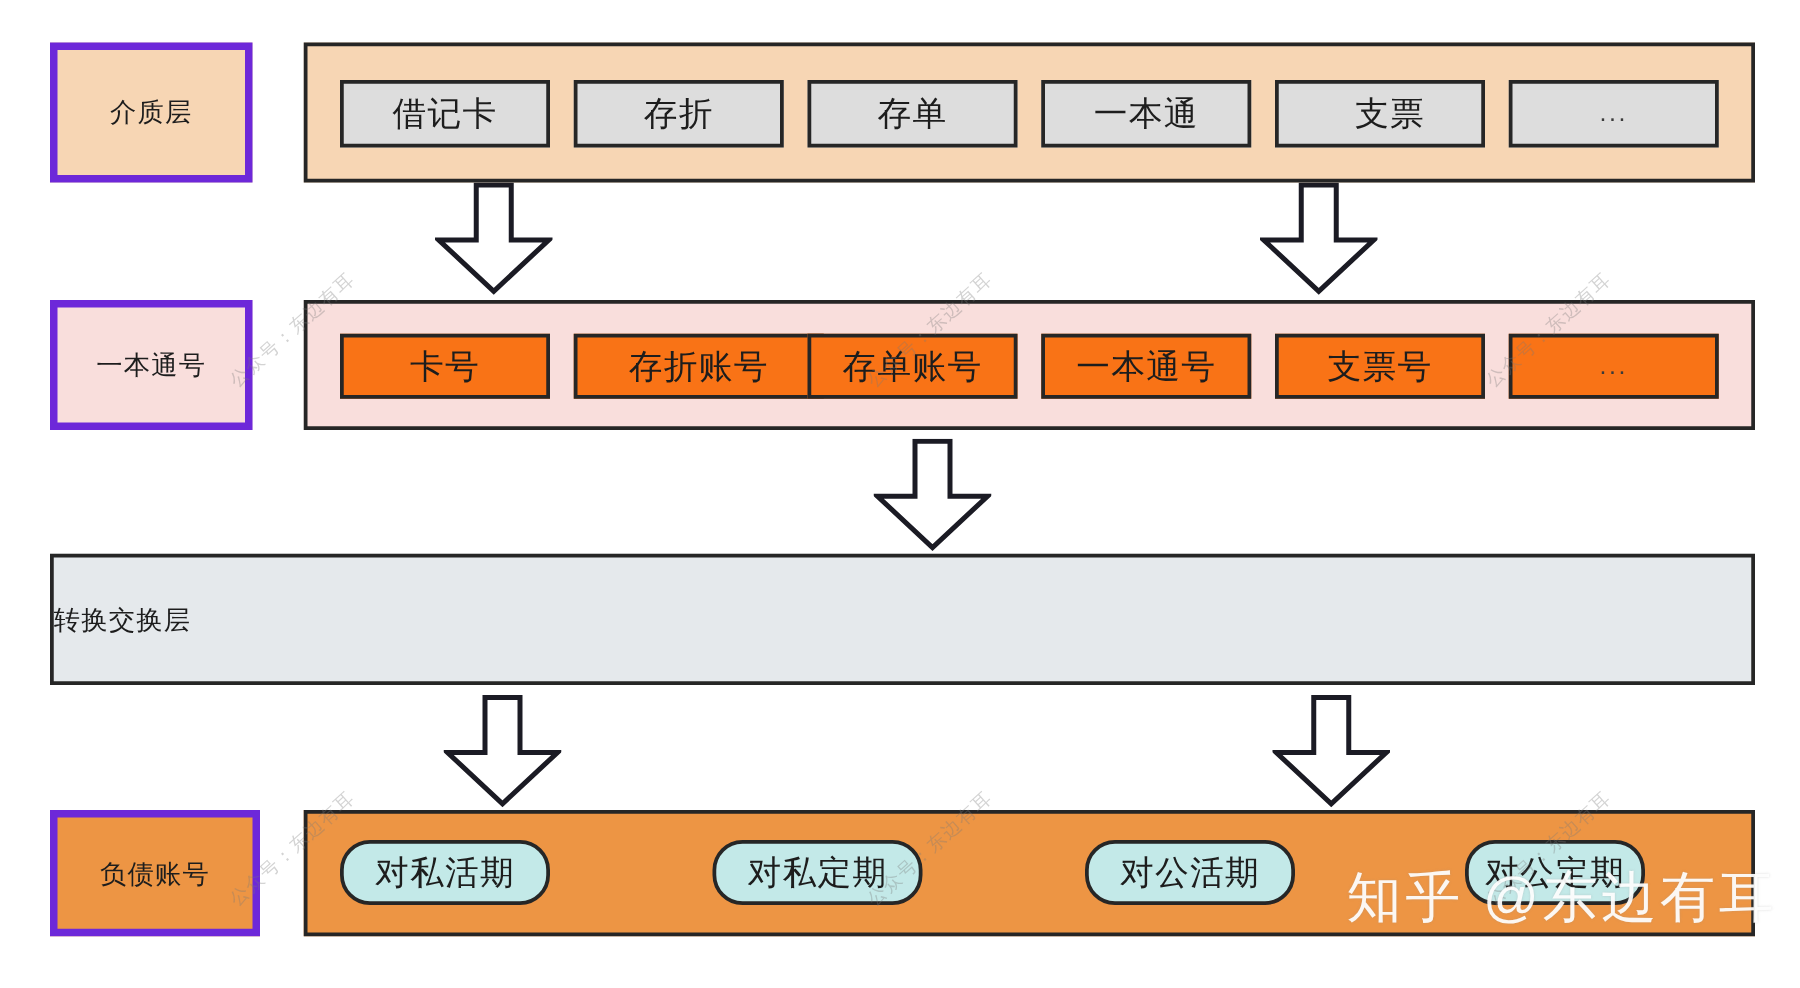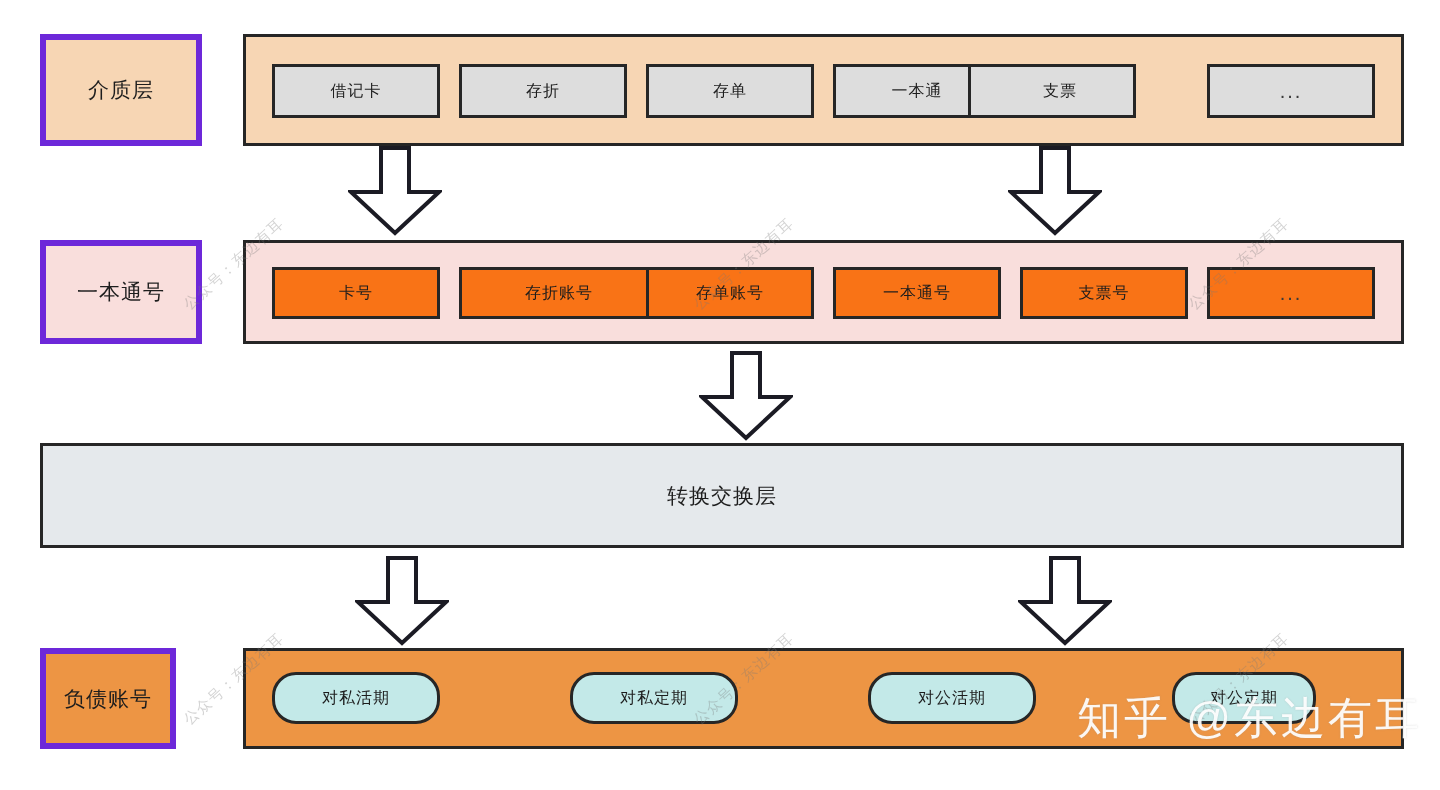--- a/index.html
+++ b/index.html
@@ -42,48 +42,48 @@
     color: #1d1d1d;
     letter-spacing: 1px;
   }
   .chip {
     position: absolute;
     box-sizing: border-box;
     border: 3px solid #262626;
     display: flex;
     align-items: center;
     justify-content: center;
-    font-size: 16px;
+    font-size: 27px;
     color: #1d1d1d;
     letter-spacing: 1px;
   }
   .chip.ellipsis { font-size: 20px; letter-spacing: 2px; color:#3a3a3a; }
 
   
   .row1-label { left: 40px;  top: 34px;  width: 162px; height: 112px; background: #F7D6B4; }
   .row1-band  { left: 243px; top: 34px;  width: 1161px; height: 112px; background: #F7D6B4; }
   .row1-chip  { top: 64px;  height: 54px; background: #DDDDDD; }
 
   
   .row2-label { left: 40px;  top: 240px; width: 162px; height: 104px; background: #F9DEDC; }
   .row2-band  { left: 243px; top: 240px; width: 1161px; height: 104px; background: #F9DEDC; }
   .row2-chip  { top: 267px; height: 52px; background: #f97316; }
 
   
   .row3-band {
     left: 40px; top: 443px; width: 1364px; height: 105px;
     background: #E5E9EC;
-    justify-content: center;
+    justify-content: flex-start;
     font-size: 21px;
     color: #1d1d1d;
     letter-spacing: 1px;
   }
 
   
-  .row4-label { left: 40px;  top: 648px; width: 136px; height: 101px; background: #ED9544; }
+  .row4-label { left: 40px;  top: 648px; width: 168px; height: 101px; background: #ED9544; }
   .row4-band  { left: 243px; top: 648px; width: 1161px; height: 101px; background: #ED9544; }
   .row4-chip  { top: 672px; height: 52px; background: #C3E9E8; border-radius: 24px; }
 
   
   .arrow {
     position: absolute;
   }
   .arrow svg { display: block; }
 
   
@@ -116,21 +116,21 @@
 <div id="canvas">
 
   <div class="label-box row1-label">介质层</div>
 
   <div class="band row1-band"></div>
 
   <div class="chip row1-chip" style="left:272px;  width:168px;">借记卡</div>
   <div class="chip row1-chip" style="left:459px;  width:168px;">存折</div>
   <div class="chip row1-chip" style="left:646px;  width:168px;">存单</div>
   <div class="chip row1-chip" style="left:833px;  width:168px;">一本通</div>
-  <div class="chip row1-chip" style="left:968px; width:168px;padding-left:16px;">支票</div>
+  <div class="chip row1-chip" style="left:1020px; width:168px;padding-left:16px;">支票</div>
   <div class="chip row1-chip ellipsis" style="left:1207px; width:168px;">...</div>
 
   <div class="arrow" style="left:348px; top:146px;">
     <svg width="94" height="90" viewBox="0 0 94 90" xmlns="http://www.w3.org/2000/svg">
       <polygon points="33,2 61,2 61,46 91,46 47,87 3,46 33,46" fill="#ffffff" stroke="#1b1b24" stroke-width="4" stroke-linejoin="miter"></polygon>
     </svg>
   </div>
 
   <div class="arrow" style="left:1008px; top:146px;">
     <svg width="94" height="90" viewBox="0 0 94 90" xmlns="http://www.w3.org/2000/svg">

